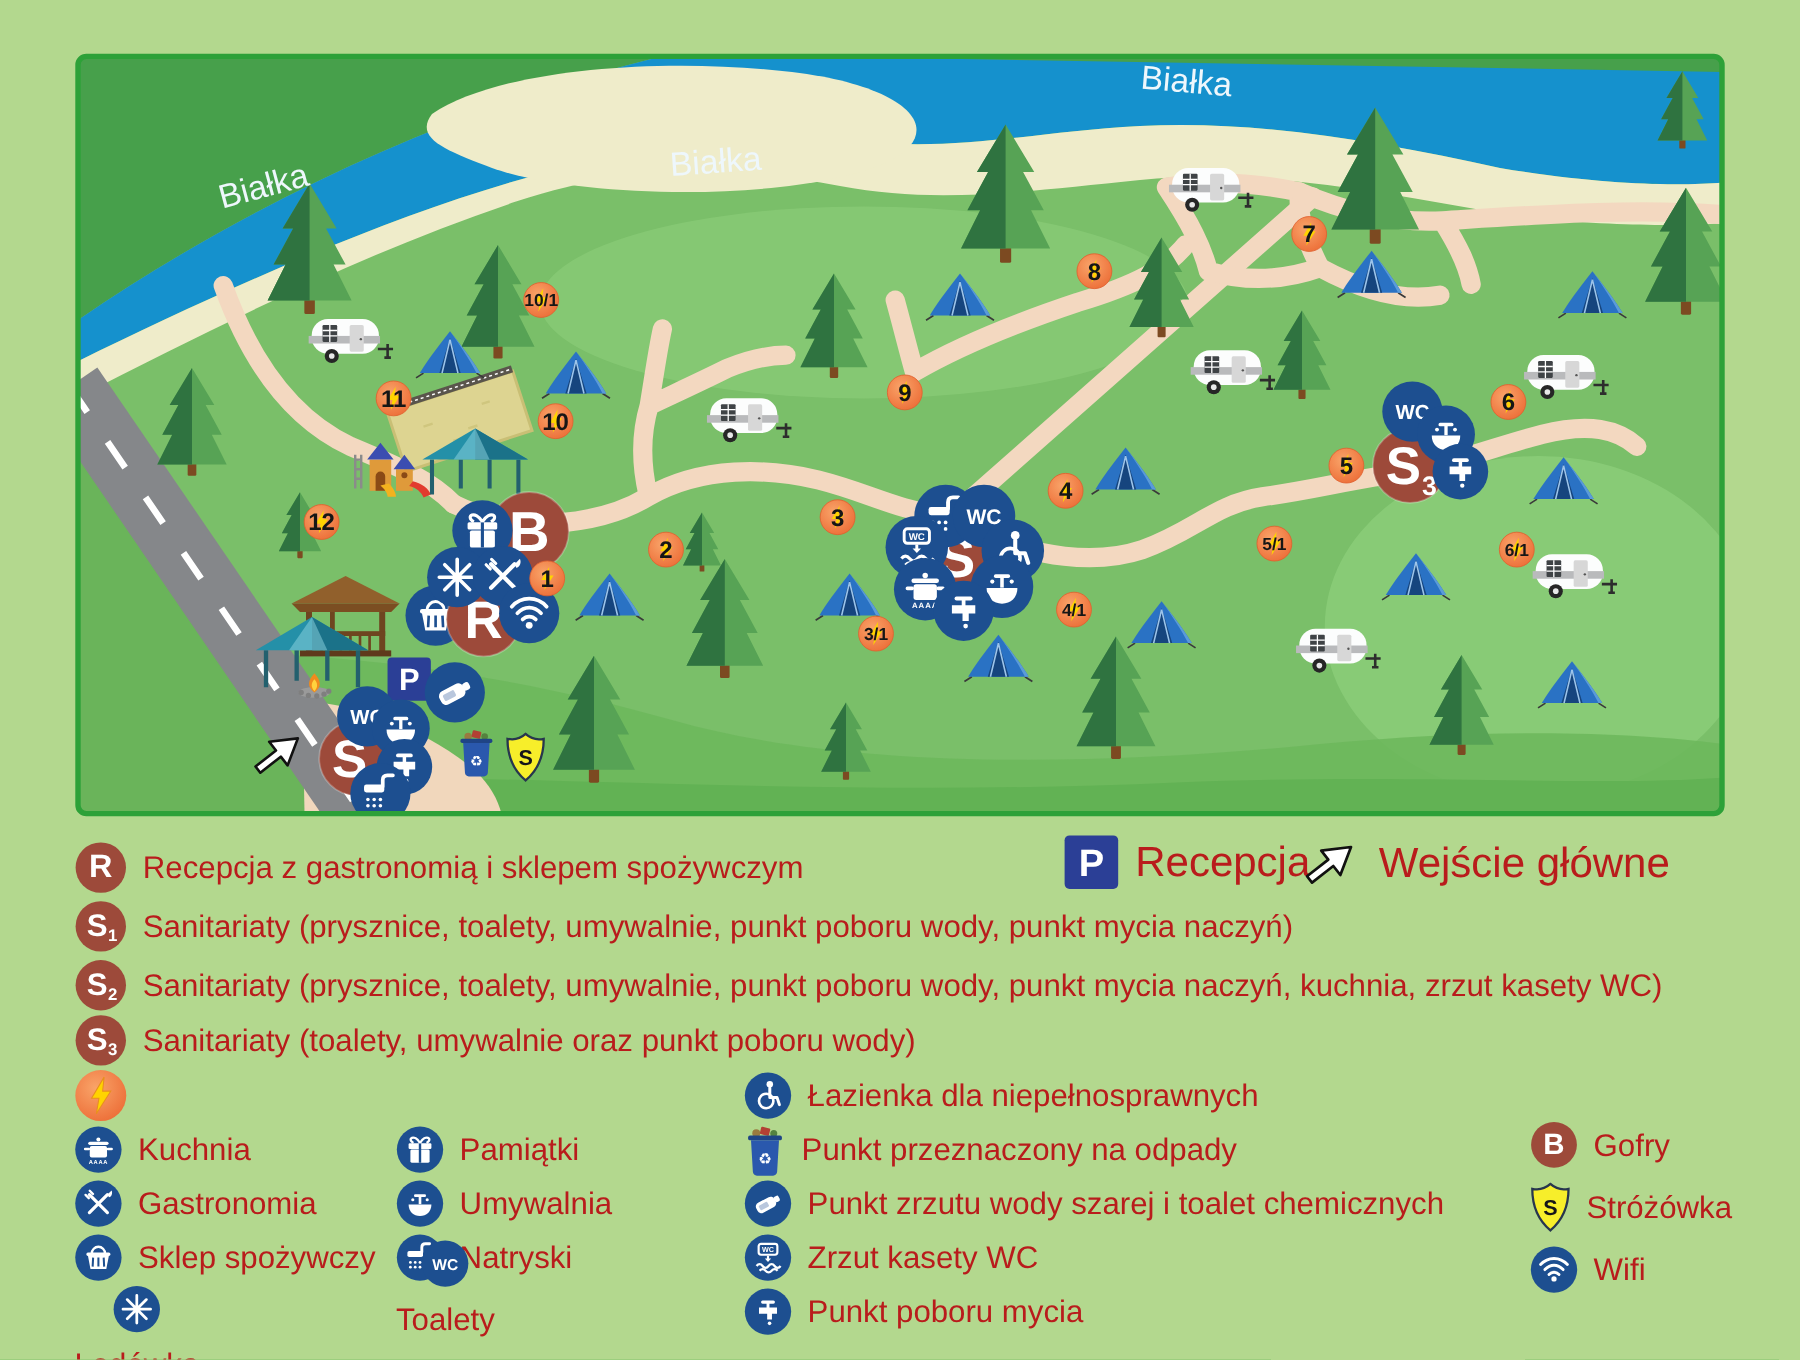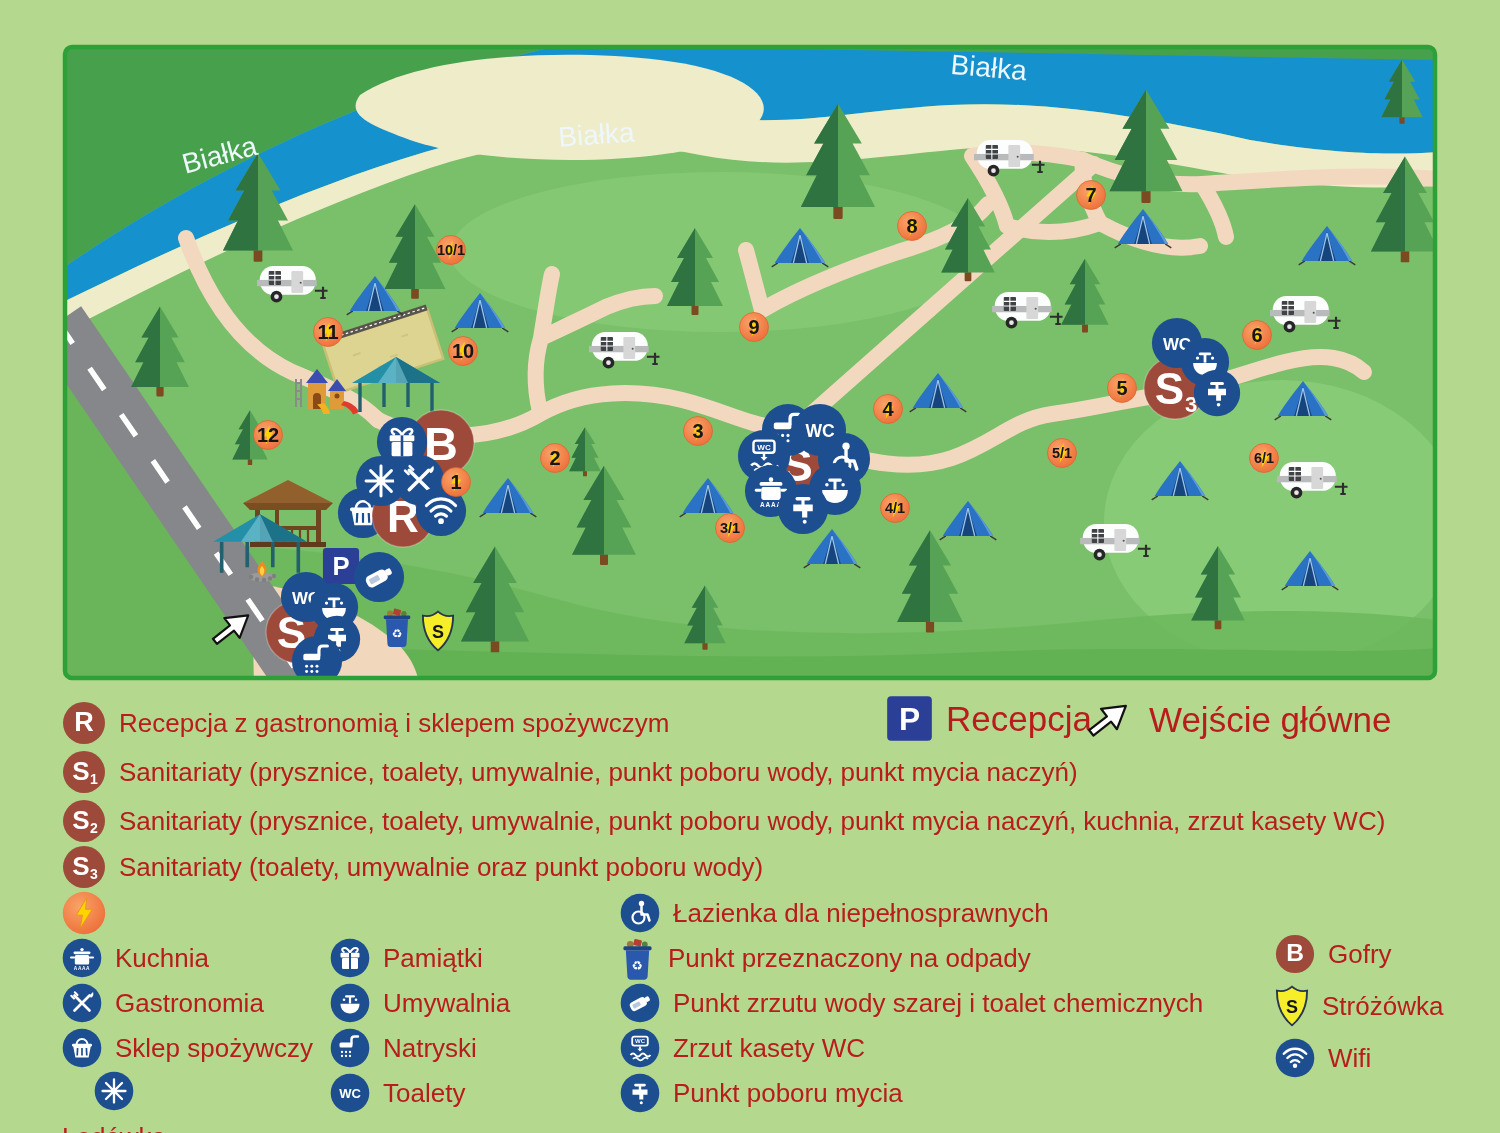--- a/index.html
+++ b/index.html
@@ -499,21 +499,21 @@
           <use href="#sym-sink" xlink:href="#sym-sink"></use>
         </svg>
         <span>Umywalnia</span>
       </div>
       <div class="li" style="left: 330px; top: 1026px;">
         <svg viewBox="0 0 40 40" style="width: 40px; height: 40px;">
           <use href="#sym-shower" xlink:href="#sym-shower"></use>
         </svg>
         <span>Natryski</span>
       </div>
-      <div class="li" style="left: 330px; top: 1071px;">
+      <div class="li" style="left: 330px; top: 1033px; flex-direction: column;">
         <svg viewBox="0 0 40 40" style="width: 40px; height: 40px;">
           <use href="#sym-wc" xlink:href="#sym-wc"></use>
         </svg>
         <span>Toalety</span>
       </div>
       <div class="li" style="left: 620px; top: 891px;">
         <svg viewBox="0 0 40 40" style="width: 40px; height: 40px;">
           <use href="#sym-wheelchair" xlink:href="#sym-wheelchair"></use>
         </svg>
         <span>Łazienka dla niepełnosprawnych</span>

